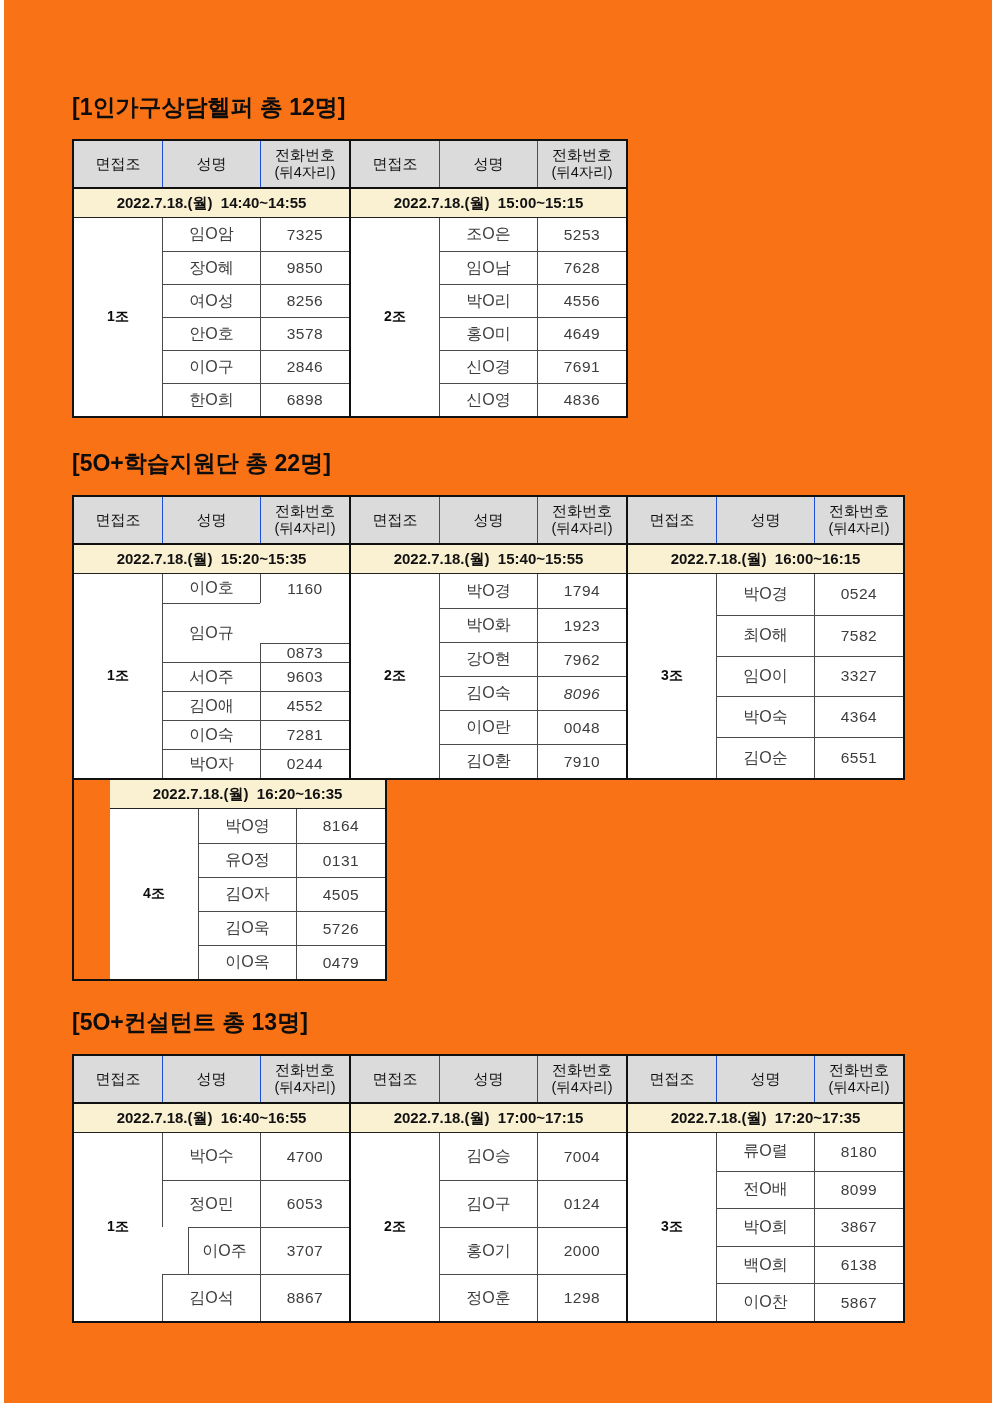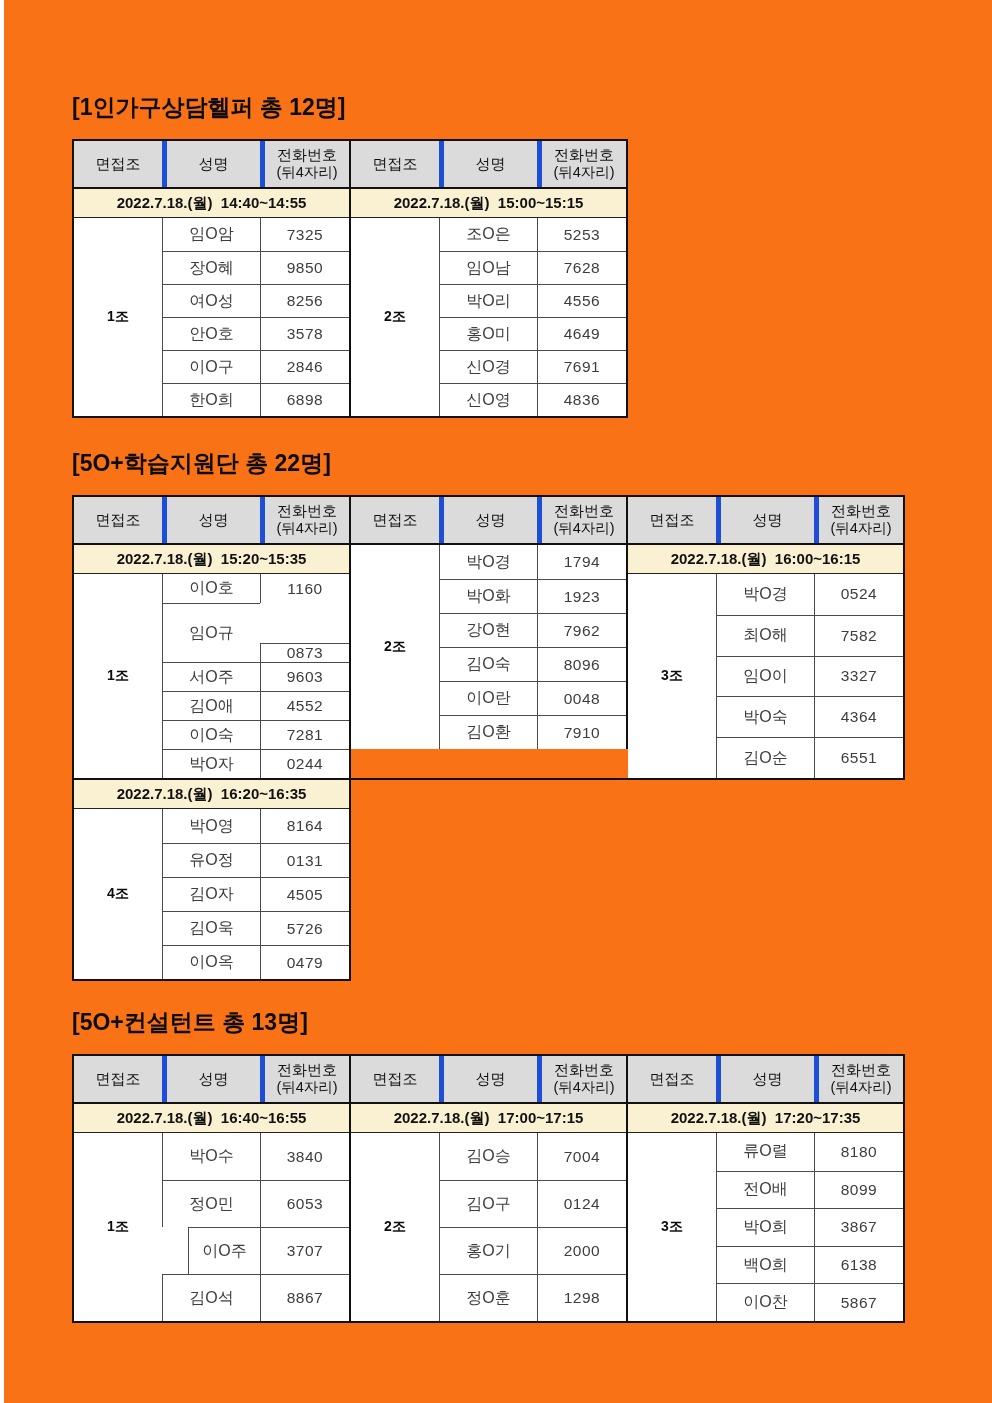--- a/index.html
+++ b/index.html
@@ -19,21 +19,21 @@
   .table-row.first{border-top:2px solid #111;}
   .table-row{border-left:2px solid #111;}
   .table-row.main{border-bottom:2px solid #111;display:inline-flex;}
   .group{width:275px;border-right:2px solid #111;background:#fff;}
   .hdr{
     display:grid;grid-template-columns:88px 98px 89px;height:46px;
     background:var(--hdr-bg,#dbdbdb);border-bottom:2px solid #111;
   }
   .hdr .cell{
     display:flex;flex-direction:column;align-items:center;justify-content:center;
-    font-size:15px;color:#111;border-left:5px solid #1d4ed8;line-height:1.12;
+    font-size:15px;color:#111;border-left:1px solid #1d4ed8;line-height:1.12;
   }
   .hdr .cell:first-child{border-left:none;}
   .hdr .sub{font-size:14.5px;}
   .daterow{
     height:28px;display:flex;align-items:center;justify-content:center;
     background:var(--date-bg,#faf0d2);font-weight:bold;font-size:15px;color:#111;
     border-bottom:1px solid #222;white-space:pre;
   }
   .datagrid{
     display:grid;grid-template-columns:88px 98px 89px;
@@ -42,21 +42,21 @@
     display:flex;align-items:center;justify-content:center;
     font-size:16px;color:#3d3d3d;
     border-left:1px solid #4a4a4a;border-top:1px solid #4a4a4a;
   }
   .dcell.r0{border-top:none;}
   .dcell.glabel{
     grid-column:1;border-left:none;border-top:none;
     font-weight:bold;color:#0d0d0d;font-size:14px;
   }
   .dcell.phone{font-size:15.5px;letter-spacing:0.5px;}
-  .extra-wrap{display:inline-block;border-left:2px solid #111;border-right:2px solid #111;border-bottom:2px solid #111;}
+  .extra-wrap{display:inline-block;border-left:2px solid #111;border-right:2px solid #111;border-bottom:2px solid #111;padding-left:36px;}
 </style>
 </head>
 <body>
 
 <div class="page">
   <div class="content">
       <div class="sec-title" style="margin-top: 0px;">[1인가구상담헬퍼 총 12명]</div>
       <div><div class="table-row first main">
           <div class="group">
             <div class="hdr">
@@ -141,30 +141,31 @@
           </div>
           <div class="group">
             <div class="hdr">
               <div class="cell">면접조</div>
               <div class="cell">성명</div>
               <div class="cell">
                 <div>전화번호</div>
                 <div class="sub">(뒤4자리)</div>
               </div>
             </div>
+            <div class="daterow">2022.7.18.(월)  15:40~15:55</div>
             <div class="datagrid" style="height: 204px; grid-template-rows: repeat(6, 1fr);">
               <div class="dcell glabel" style="grid-row: 1 / span 6;">2조</div>
               <div class="dcell name r0" style="grid-column: 2;">박O경</div>
               <div class="dcell phone r0" style="grid-column: 3;">1794</div>
               <div class="dcell name" style="grid-column: 2;">박O화</div>
               <div class="dcell phone" style="grid-column: 3;">1923</div>
               <div class="dcell name" style="grid-column: 2;">강O현</div>
               <div class="dcell phone" style="grid-column: 3;">7962</div>
               <div class="dcell name" style="grid-column: 2;">김O숙</div>
-              <div class="dcell phone" style="grid-column: 3;">8096</div>
+              <div class="dcell phone" style="grid-column: 3; font-style: italic;">8096</div>
               <div class="dcell name" style="grid-column: 2;">이O란</div>
               <div class="dcell phone" style="grid-column: 3;">0048</div>
               <div class="dcell name" style="grid-column: 2;">김O환</div>
               <div class="dcell phone" style="grid-column: 3;">7910</div>
             </div>
           </div>
           <div class="group">
             <div class="hdr">
               <div class="cell">면접조</div>
               <div class="cell">성명</div>
@@ -213,21 +214,21 @@
               <div class="cell">성명</div>
               <div class="cell">
                 <div>전화번호</div>
                 <div class="sub">(뒤4자리)</div>
               </div>
             </div>
             <div class="daterow">2022.7.18.(월)  16:40~16:55</div>
             <div class="datagrid" style="height: 188px; grid-template-rows: repeat(4, 1fr);">
               <div class="dcell glabel" style="grid-row: 1 / span 4;">1조</div>
               <div class="dcell name r0" style="grid-column: 2;">박O수</div>
-              <div class="dcell phone r0" style="grid-column: 3;">3840</div>
+              <div class="dcell phone r0" style="grid-column: 3;">4700</div>
               <div class="dcell name" style="grid-column: 2;">정O민</div>
               <div class="dcell phone" style="grid-column: 3;">6053</div>
               <div class="dcell name" style="grid-column: 2; margin-left: 26px;">이O주</div>
               <div class="dcell phone" style="grid-column: 3;">3707</div>
               <div class="dcell name" style="grid-column: 2;">김O석</div>
               <div class="dcell phone" style="grid-column: 3;">8867</div>
             </div>
           </div>
           <div class="group">
             <div class="hdr">

